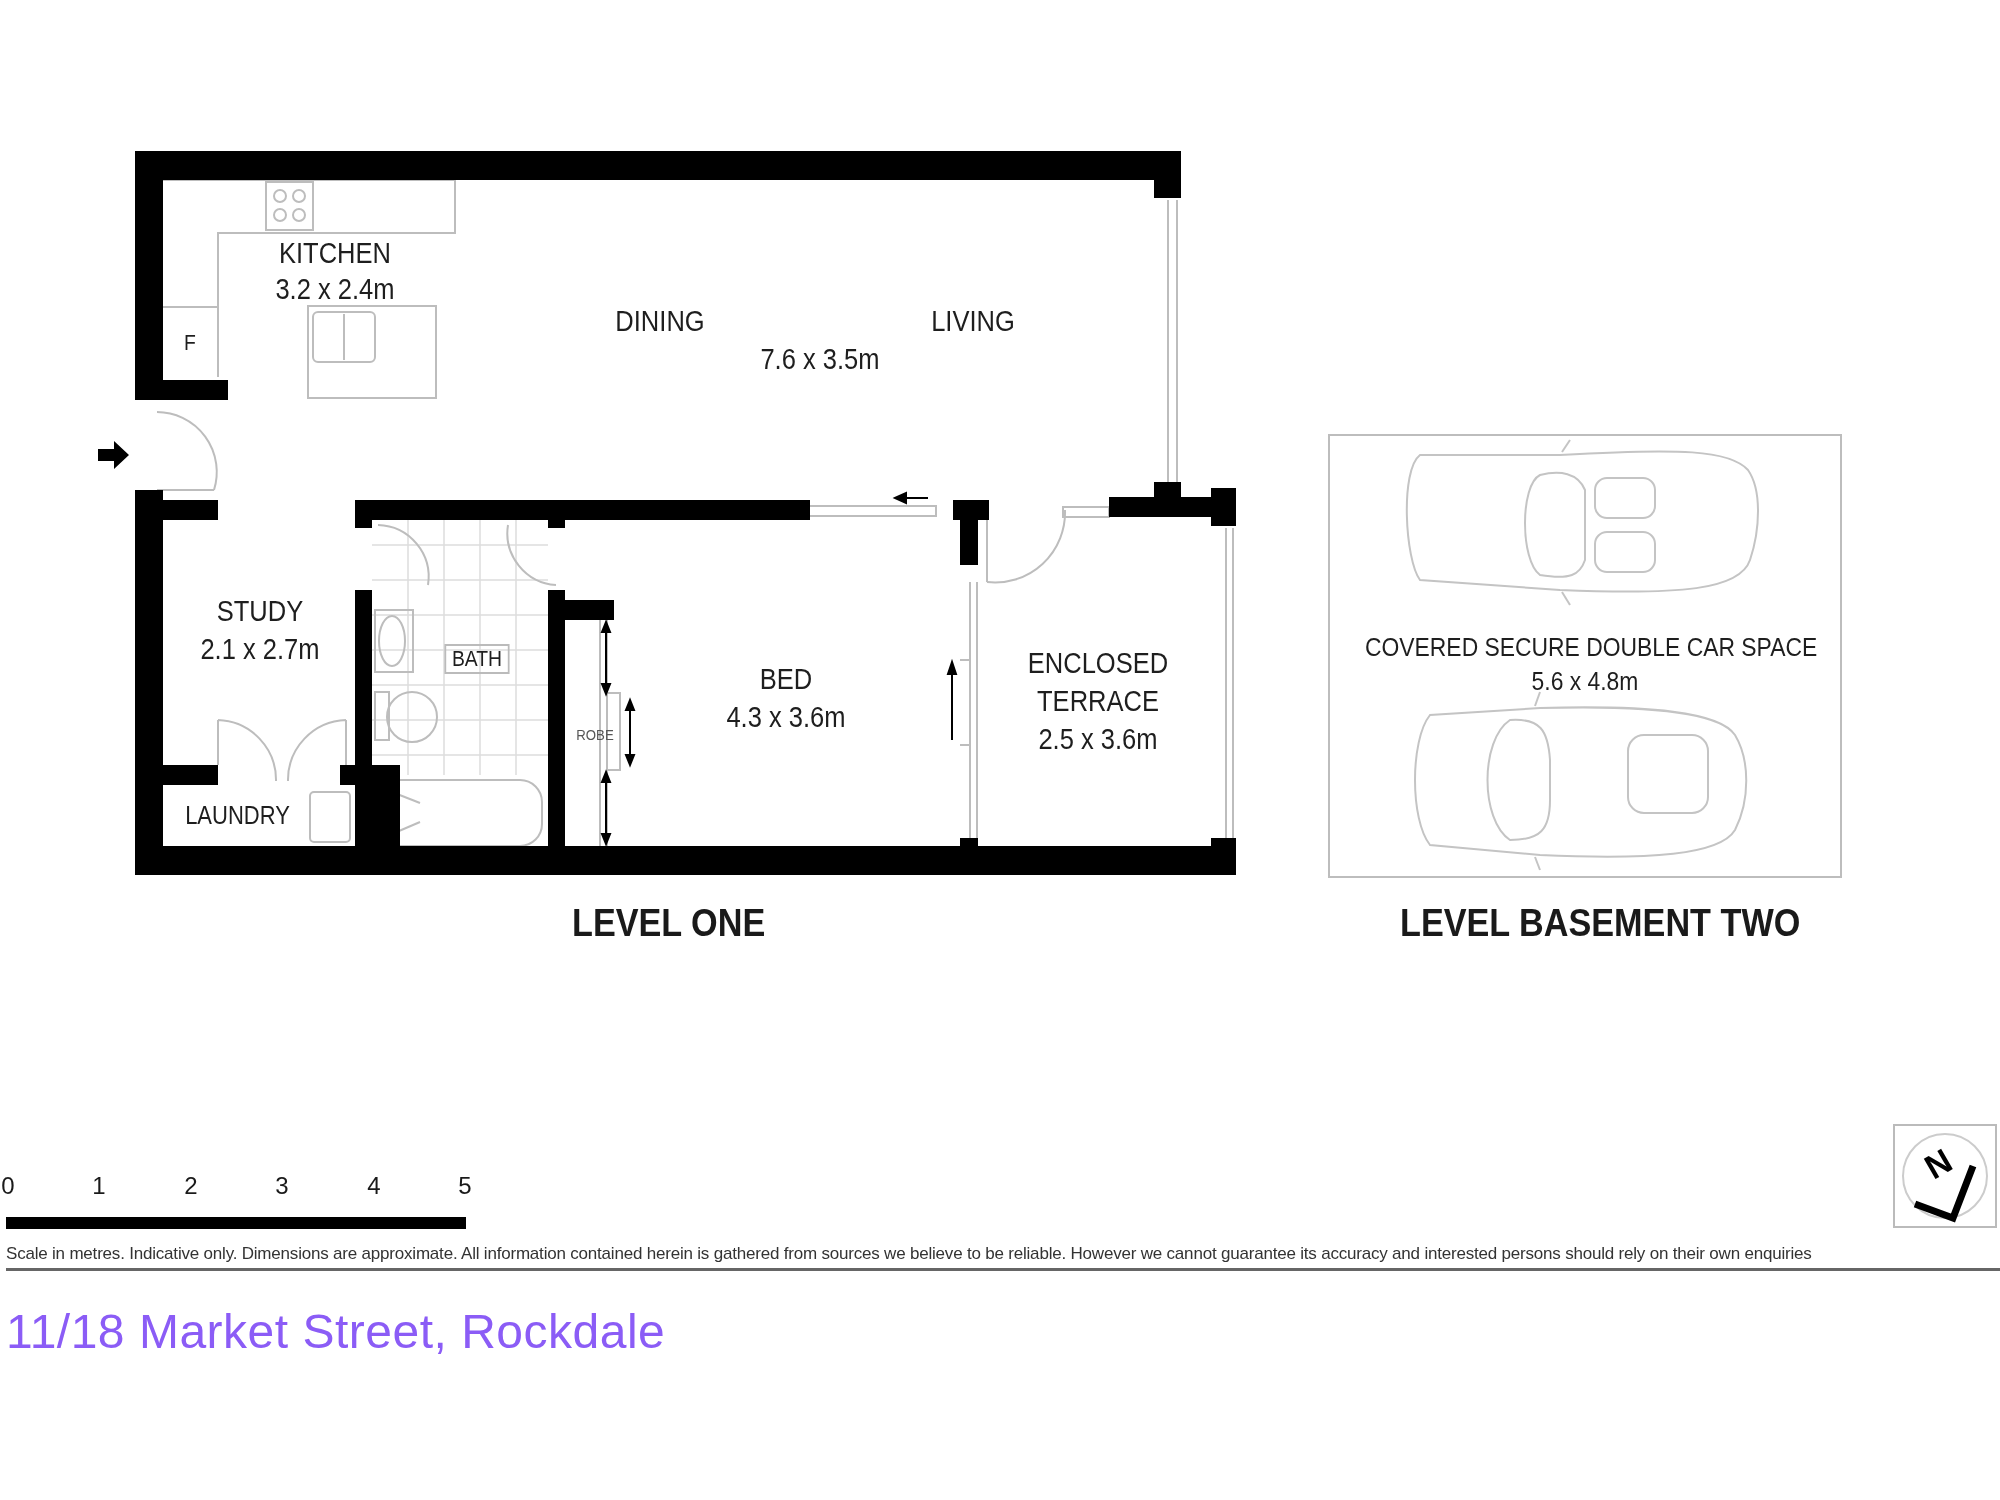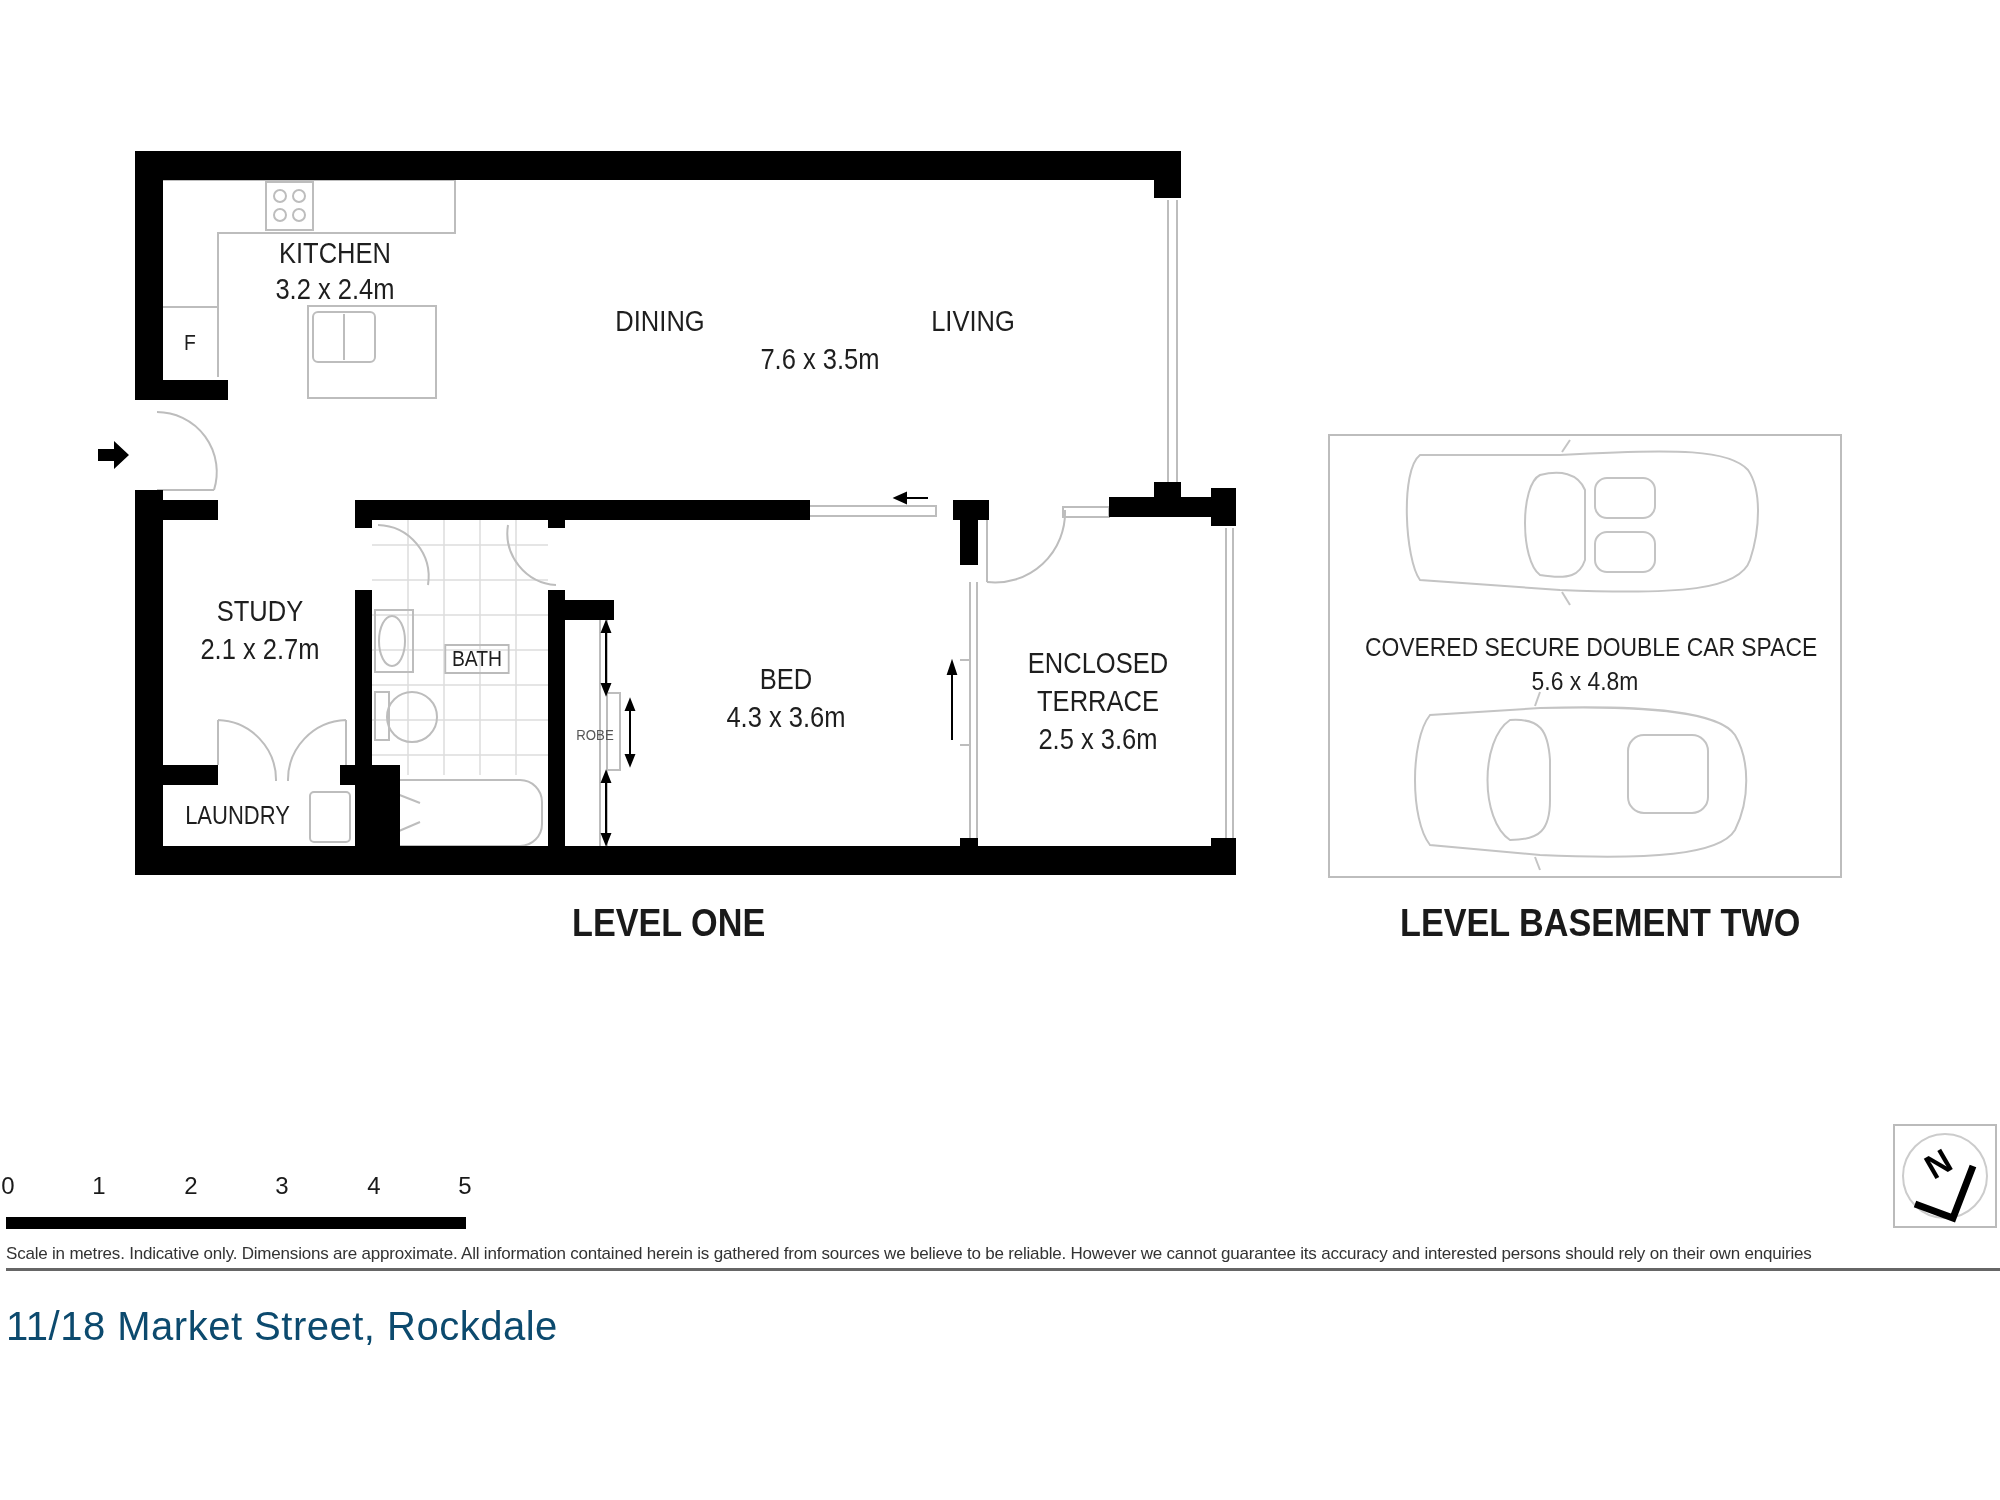--- a/index.html
+++ b/index.html
@@ -7,21 +7,21 @@
   .wall { position:absolute; background:#000; }
   .thin { position:absolute; border:2px solid #bdbdbd; box-sizing:border-box; }
   .lbl { position:absolute; text-align:center; font-family:"Liberation Sans", sans-serif; color:#1e1e1e; line-height:1.2; transform:scaleX(0.88); transform-origin:center; white-space:nowrap; }
   .room-name { font-size:29px; }
   .room-dim { font-size:29px; }
   .level { position:absolute; font-size:38px; font-weight:bold; white-space:nowrap; transform:scaleX(0.9); transform-origin:left; }
   svg.layer { position:absolute; left:0; top:0; }
   .scale-tick { position:absolute; font-size:24px; top:1172px; transform:translateX(-50%); }
   .scale-bar { position:absolute; left:6px; top:1217px; width:460px; height:12px; background:#000; }
   .disclaimer { position:absolute; left:6px; top:1244px; width:1994px; font-size:17px; color:#333; white-space:nowrap; border-bottom:3px solid #666; padding-bottom:4px; overflow:hidden; letter-spacing:-0.2px; }
-  .address { position:absolute; left:6px; top:1304px; font-size:40px; color:#0c4a6e; letter-spacing:0.5px; }
+  .address { position:absolute; left:6px; top:1304px; font-size:48px; color:#8b5cf6; letter-spacing:0.5px; }
   .north { position:absolute; left:1893px; top:1124px; width:104px; height:104px; border:2px solid #bbb; box-sizing:border-box; }
 </style>
 </head>
 <body>
 
 <div>
 
   <svg class="layer" width="2000" height="1500">
     <g fill="none" stroke="#bdbdbd" stroke-width="2">
 

